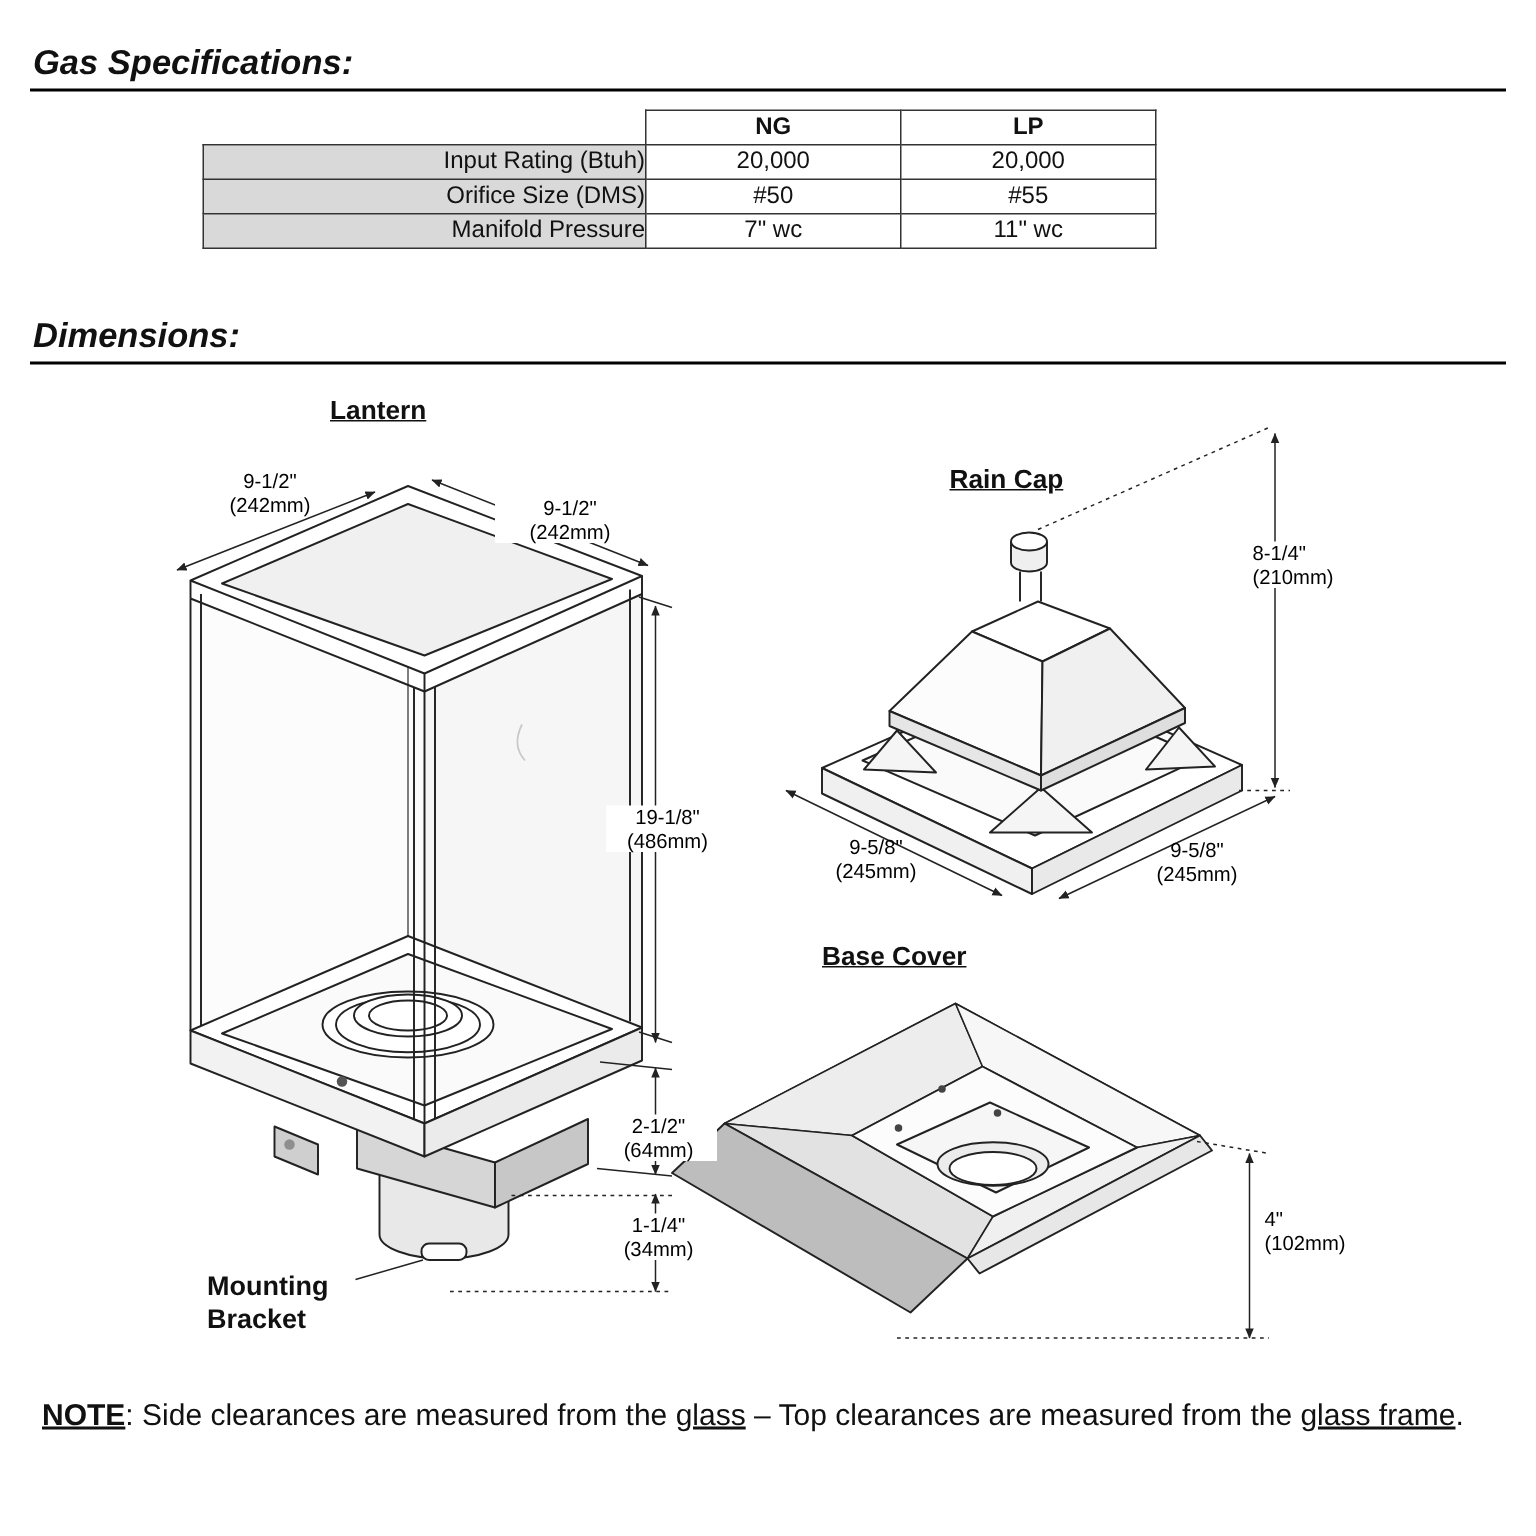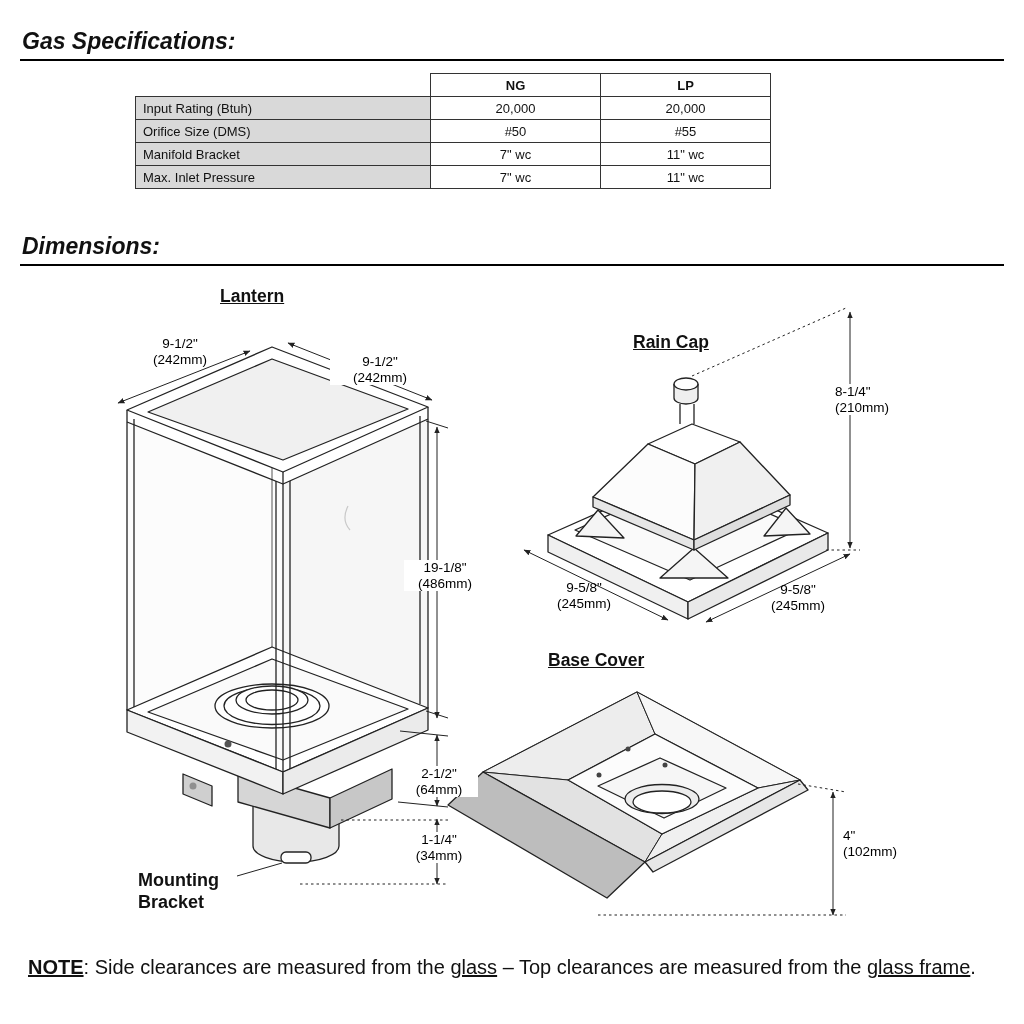--- a/index.html
+++ b/index.html
@@ -8,23 +8,23 @@
     width:1024px; height:1024px; position:relative; overflow:hidden;
     font-family:"Liberation Sans", sans-serif; color:#111;
   }
   .sec-heading {
     font-size:23px; font-weight:bold; font-style:italic;
     margin:0 20px; padding:0 0 4px 2px; border-bottom:2px solid #000;
   }
   .sec-heading.first { margin-top:28px; }
   .sec-heading.second { margin-top:44px; }
 
-  table.spec-table { border-collapse:collapse; margin:12px 0 0 135px; font-size:13px; }
+  table.spec-table { border-collapse:collapse; margin:12px 0 0 135px; font-size:16px; }
   table.spec-table td, table.spec-table th { border:1px solid #333; height:23px; vertical-align:middle; }
-  table.spec-table td.rowlabel { background:#d9d9d9; width:295px; text-align:left; padding-left:7px; }
+  table.spec-table td.rowlabel { background:#d9d9d9; width:295px; text-align:right; padding-left:7px; }
   table.spec-table td.val { width:170px; text-align:center; }
   table.spec-table th.colhead { width:170px; text-align:center; font-weight:bold; }
   table.spec-table td.blank { border:none; background:transparent; }
 
   .diagrams { position:relative; width:820px; height:676px; margin-top:6px; }
   .diagrams svg { position:absolute; left:0; top:0; z-index:1; }
   .fig-label { position:absolute; z-index:2; font-weight:bold; font-size:17.5px; text-decoration:underline; }
   .dim { position:absolute; z-index:2; font-size:13.5px; line-height:1.16; text-align:center; color:#000; }
   .dim.bg { background:#fff; padding:0 2px; }
   .dim.leftalign { text-align:left; }
@@ -50,26 +50,21 @@
     <td class="rowlabel">Input Rating (Btuh)</td>
     <td class="val">20,000</td>
     <td class="val">20,000</td>
   </tr>
   <tr>
     <td class="rowlabel">Orifice Size (DMS)</td>
     <td class="val">#50</td>
     <td class="val">#55</td>
   </tr>
   <tr>
-    <td class="rowlabel">Manifold Bracket</td>
-    <td class="val">7" wc</td>
-    <td class="val">11" wc</td>
-  </tr>
-  <tr>
-    <td class="rowlabel">Max. Inlet Pressure</td>
+    <td class="rowlabel">Manifold Pressure</td>
     <td class="val">7" wc</td>
     <td class="val">11" wc</td>
   </tr>
 </tbody>
   </table>
 
 <h2 class="sec-heading second">Dimensions:</h2>
 
 <div class="diagrams">
 

